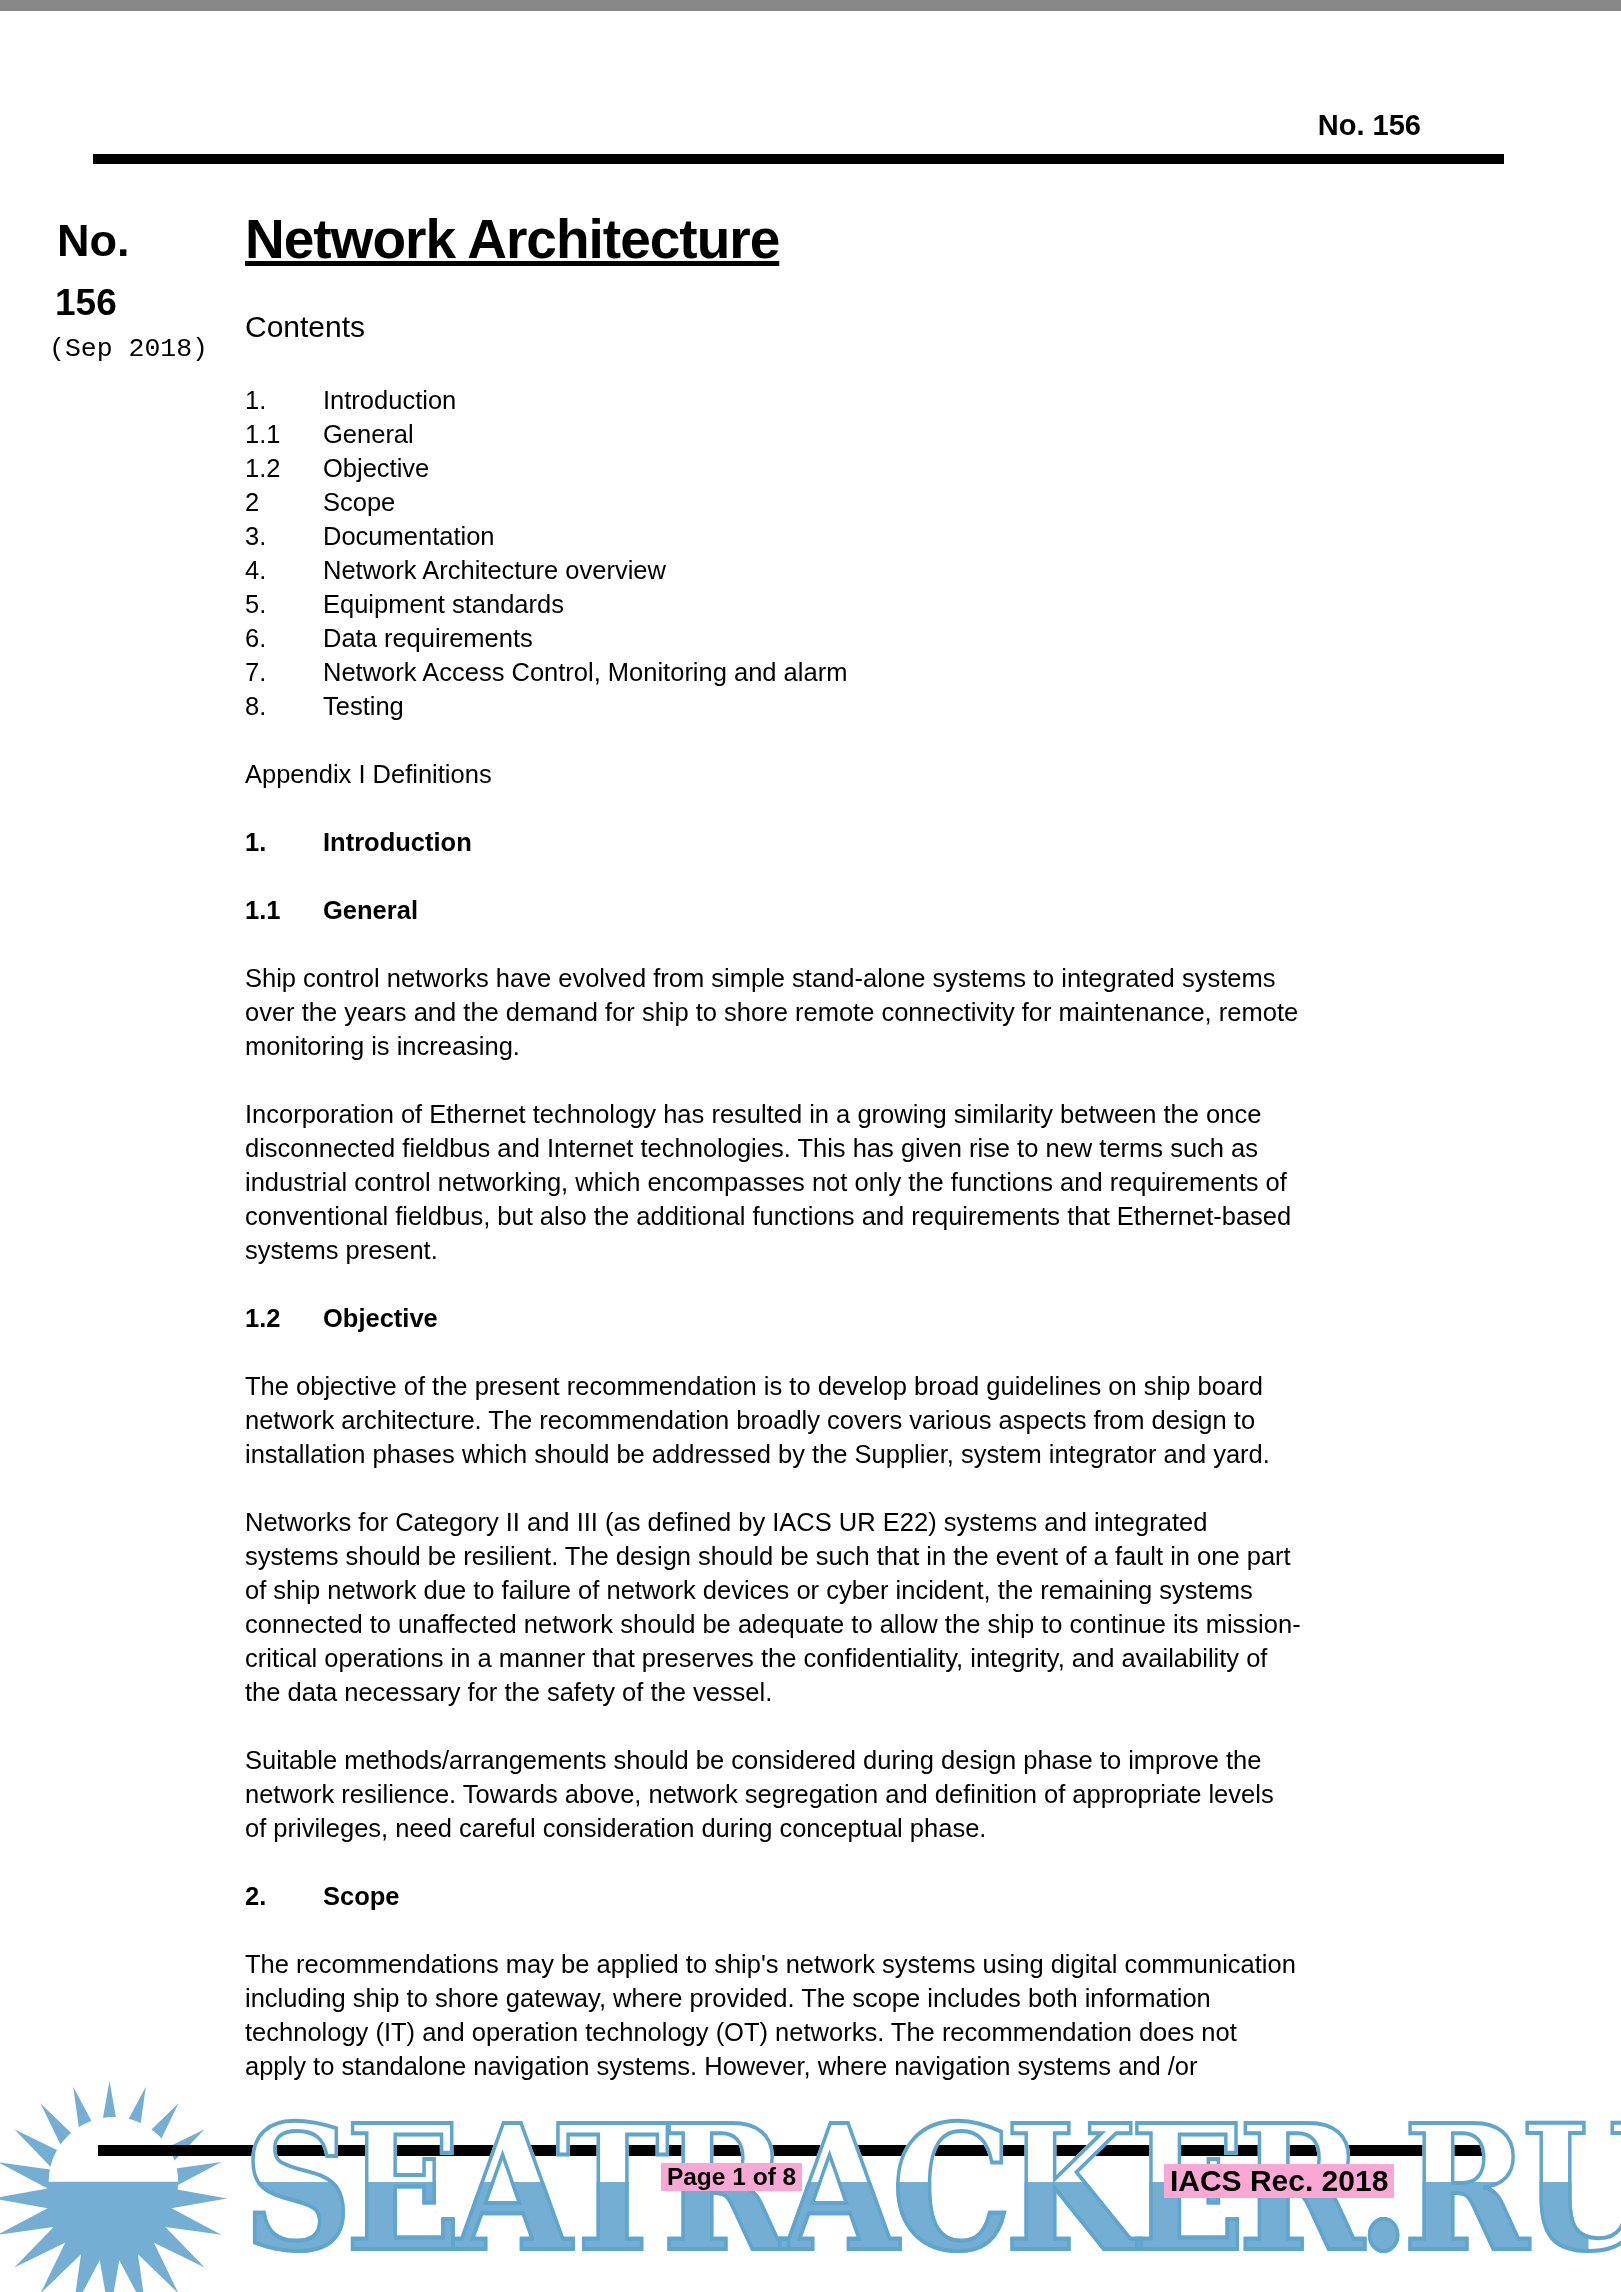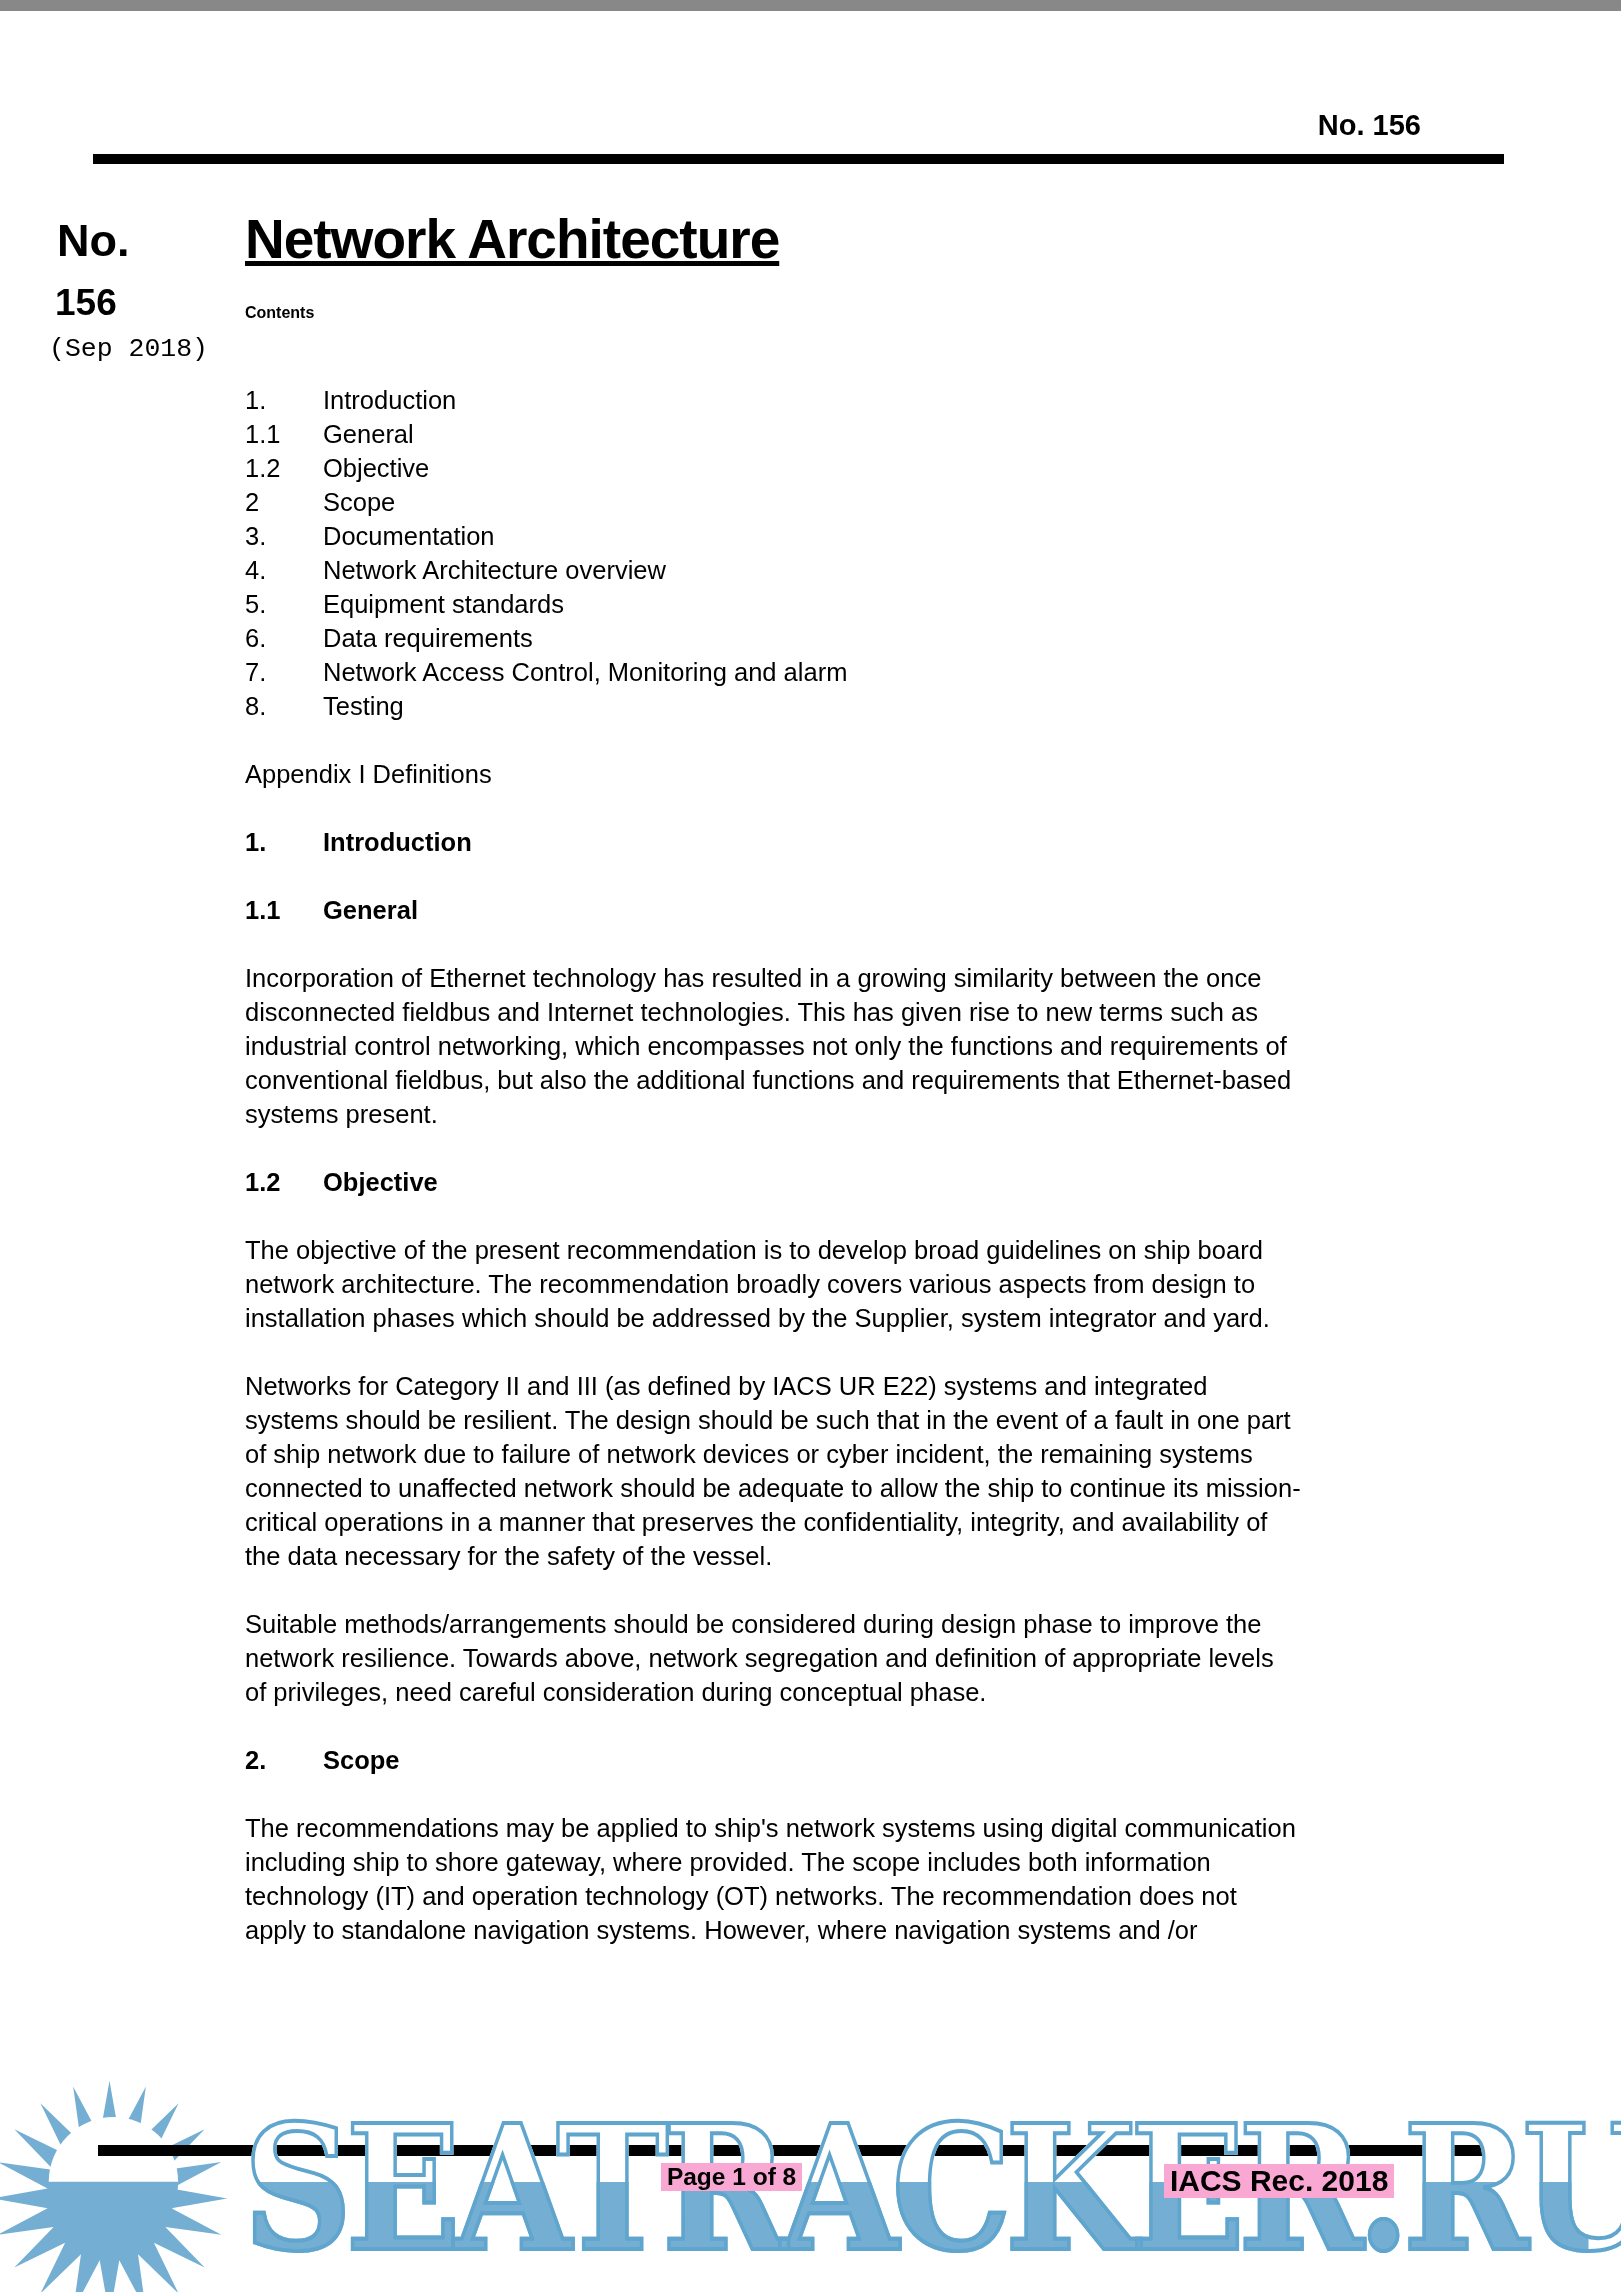--- a/index.html
+++ b/index.html
@@ -21,21 +21,21 @@
     position:absolute; left:93px; top:143px; width:1411px; height:9.8px;
     background:#000;
   }
   .no-label { position:absolute; left:57px; top:204px; font-size:45px; font-weight:bold; }
   .no-num   { position:absolute; left:55px; top:271px; font-size:37px; font-weight:bold; }
   .no-date  { position:absolute; left:49px; top:323px; font-size:26.5px;font-family:Liberation Mono, monospace; }
   .doc-title {
     position:absolute; left:245px; top:196px;
     font-size:55px; font-weight:bold; letter-spacing:-1px;text-decoration:underline;
   }
-  .contents-hd { position:absolute; left:245px; top:293px; font-size:16px; font-weight:bold; }
+  .contents-hd { position:absolute; left:245px; top:299px; font-size:30px; font-weight:normal; }
 
   .bodycol {
     position:absolute; left:245px; top:372px; width:1266px;
     font-size:25.5px; line-height:34px;
   }
   .toc-row { white-space:nowrap; }
   .toc-num { display:inline-block; width:78px; }
   .block { margin-top:34px; }
   .sec-h { font-weight:bold; }
   .sec-h .toc-num { font-weight:bold; }
@@ -95,20 +95,23 @@
       <div class="toc-row"><span class="toc-num">6.</span><span>Data requirements</span></div>
       <div class="toc-row"><span class="toc-num">7.</span><span>Network Access Control, Monitoring and alarm</span></div>
       <div class="toc-row"><span class="toc-num">8.</span><span>Testing</span></div>
     </div>
 
     <div class="block">Appendix I Definitions</div>
 
     <div class="block sec-h"><span class="toc-num">1.</span><span>Introduction</span></div>
 
     <div class="block sec-h"><span class="toc-num">1.1</span><span>General</span></div>
+    <div class="block para">Ship control networks have evolved from simple stand-alone systems to integrated systems
+over the years and the demand for ship to shore remote connectivity for maintenance, remote
+monitoring is increasing.</div>
     <div class="block para">Incorporation of Ethernet technology has resulted in a growing similarity between the once
 disconnected fieldbus and Internet technologies. This has given rise to new terms such as
 industrial control networking, which encompasses not only the functions and requirements of
 conventional fieldbus, but also the additional functions and requirements that Ethernet-based
 systems present.</div>
 
     <div class="block sec-h"><span class="toc-num">1.2</span><span>Objective</span></div>
     <div class="block para">The objective of the present recommendation is to develop broad guidelines on ship board
 network architecture. The recommendation broadly covers various aspects from design to
 installation phases which should be addressed by the Supplier, system integrator and yard.</div>

